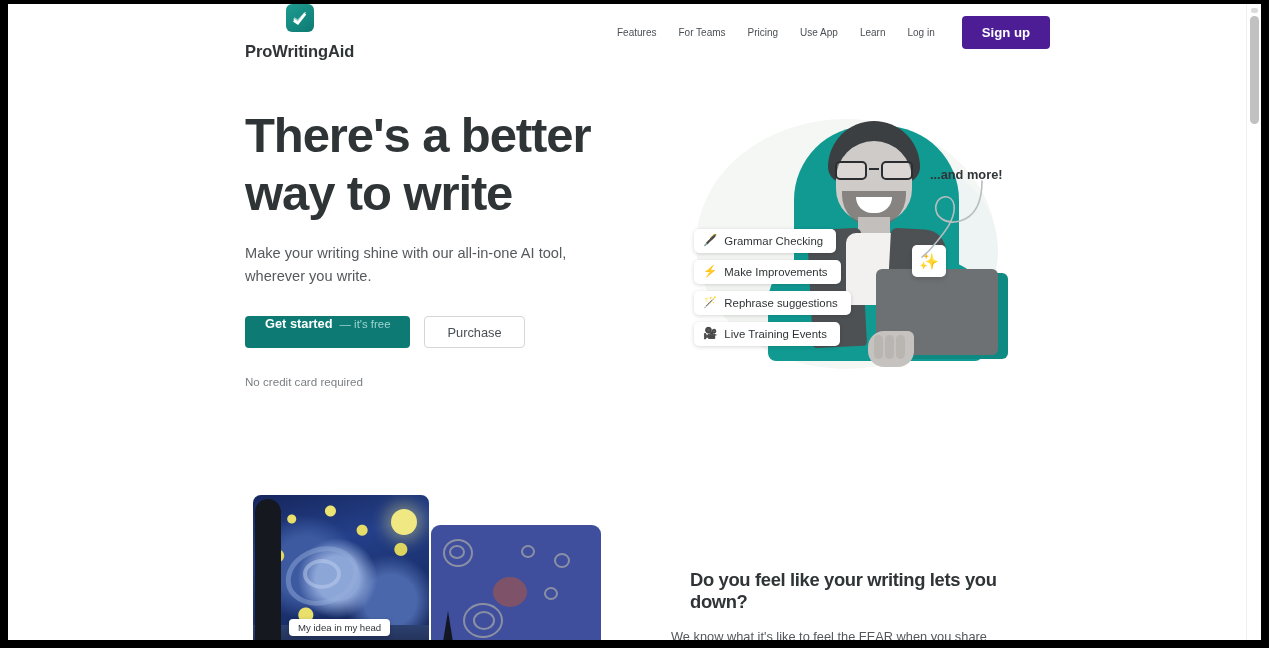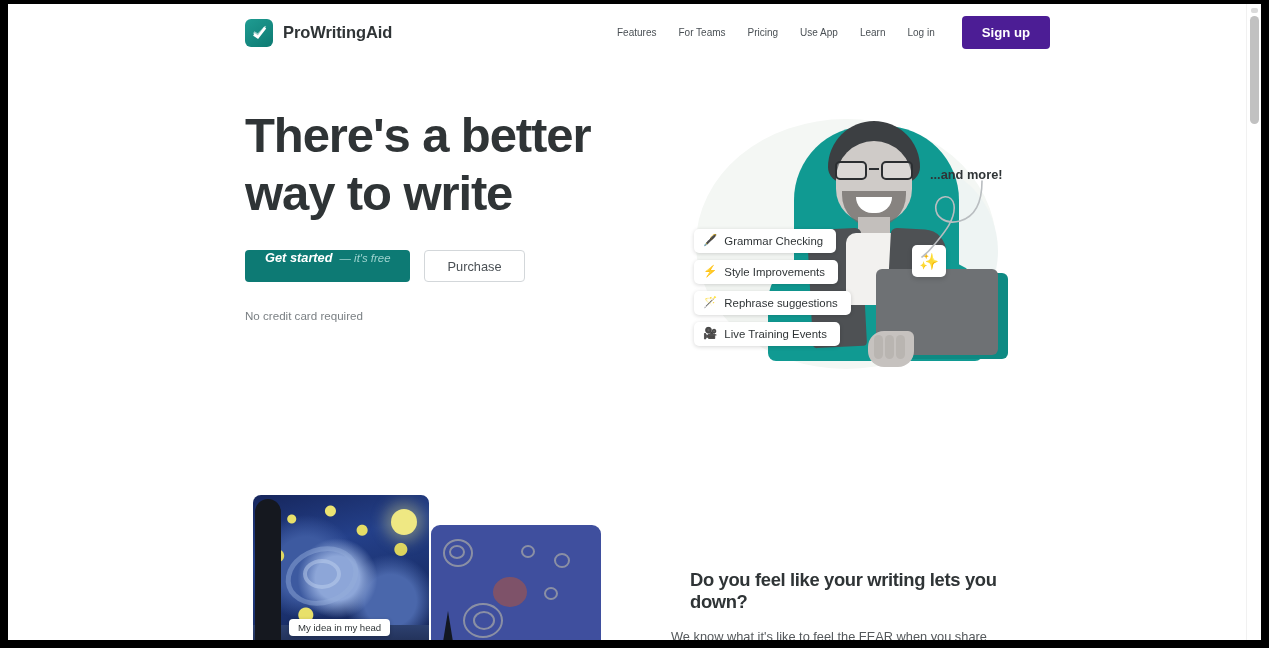--- a/index.html
+++ b/index.html
@@ -64,20 +64,21 @@
     display: flex;
     align-items: center;
   }
   .brand {
     position: absolute;
     left: 237px;
     display: flex;
     align-items: center;
     gap: 10px;
     cursor: pointer;
+    flex-direction: column;
   }
   .brand-mark {
     width: 28px; height: 28px;
     border-radius: 6px;
     background: linear-gradient(145deg,#1f9c92 0%, #0d7a72 100%);
     display: flex; align-items: center; justify-content: center;
     flex: none;
   }
   .brand-name {
     font-size: 16.5px;
@@ -153,21 +154,20 @@
     background: #0d7a74;
     border: none;
     border-radius: 4px;
     padding: 0 20px;
     height: 32px;
     display: flex;
     align-items: baseline;
     gap: 7px;
     cursor: pointer;
     font-family: "Liberation Sans", sans-serif;
-    font-style: italic;
   }
   .btn-primary .lbl {
     color:#ffffff; font-size:12.8px; font-weight:bold;
   }
   .btn-primary .sub {
     color:#9fd4d0; font-size:11.4px; font-weight:normal;
   }
   .btn-secondary {
     background:#ffffff;
     border:1px solid #d3d7da;
@@ -456,20 +456,21 @@
   </div>
 
   <section class="hero">
 
     <div class="hero-copy">
       <h1 class="hero-title">
         <span>There's a better</span><br>
         <span>way to write</span>
       </h1>
 
+      <p class="hero-sub">Make your writing shine with our all-in-one AI tool, wherever you write.</p>
 
       <div class="hero-actions">
         <button class="btn-primary">
           <span class="lbl">Get started</span>
           <span class="sub">— it's free</span>
         </button>
         <button class="btn-secondary">Purchase</button>
       </div>
 
       <p class="hero-note">No credit card required</p>
@@ -517,21 +518,21 @@
         <path d="M62 2 C62 26, 54 38, 40 42 C26 46, 14 38, 16 26 C18 16, 32 14, 34 26 C36 40, 24 54, 14 66 C10 71, 6 75, 2 78" fill="none" stroke="#b9bdc0" stroke-width="1.6" stroke-linecap="round"></path>
       </svg>
 
       <div class="chips">
         <div class="chip">
           <span class="emoji">🖋️</span>
           <span class="txt">Grammar Checking</span>
         </div>
         <div class="chip">
           <span class="emoji">⚡</span>
-          <span class="txt">Style Improvements</span>
+          <span class="txt">Make Improvements</span>
         </div>
         <div class="chip">
           <span class="emoji">🪄</span>
           <span class="txt">Rephrase suggestions</span>
         </div>
         <div class="chip">
           <span class="emoji">🎥</span>
           <span class="txt">Live Training Events</span>
         </div>
       </div>

